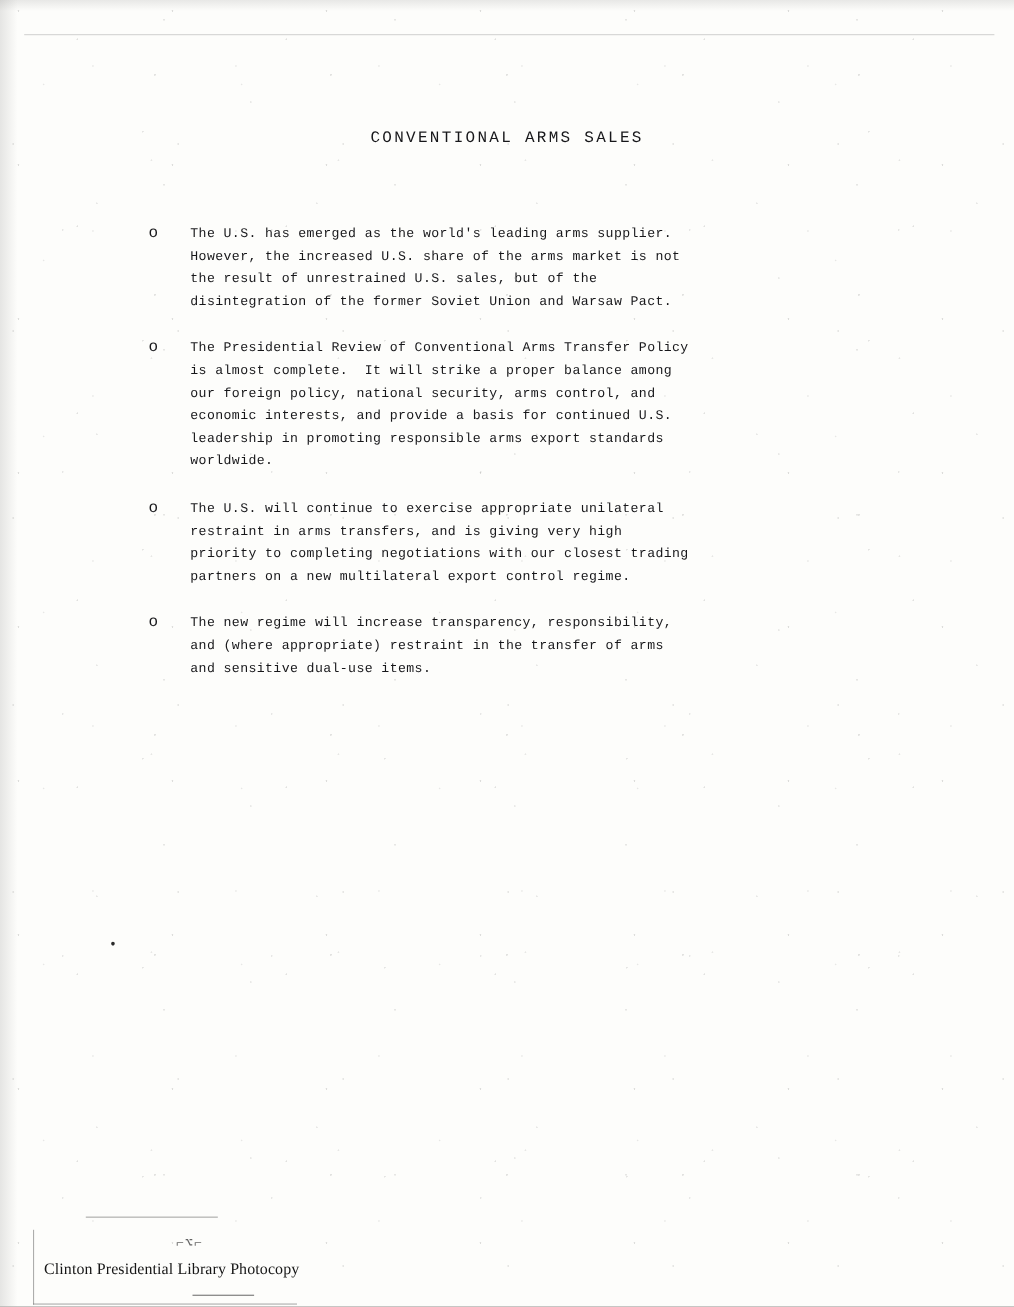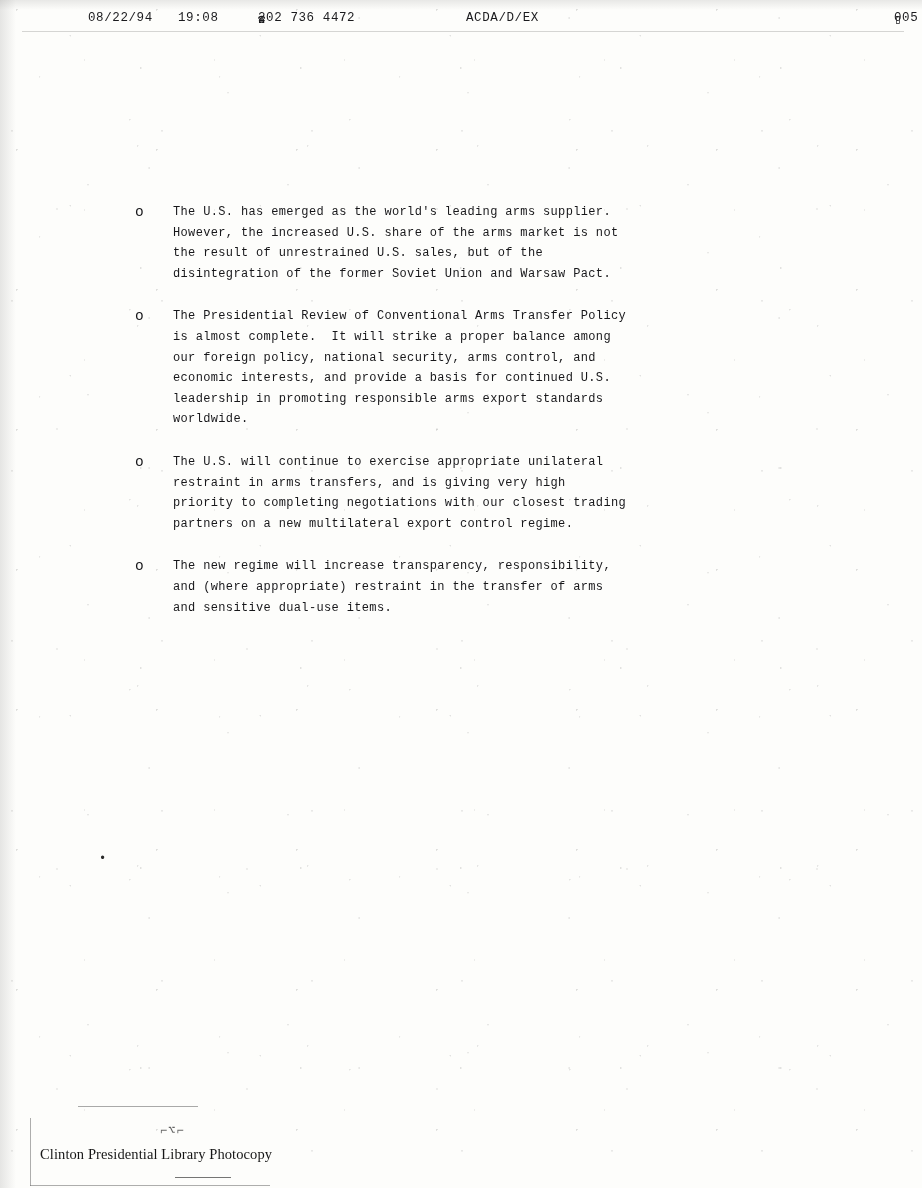--- a/index.html
+++ b/index.html
@@ -192,36 +192,24 @@
   }
 </style>
 </head>
 <body>
 
 <div class="page">
 
   <div class="edge-shade-top"></div>
   <div class="edge-shade-left"></div>
 
-  <div class="fax-header">
-    <span class="fh-date">08/22/94</span>
-    <span class="fh-time">19:08</span>
-    <span class="fh-phone">
-        <span class="phone-glyph">☎</span>
-        <span>202 736 4472</span>
-      </span>
-    <span class="fh-dept">ACDA/D/EX</span>
-    <span class="fh-count">
-        <span class="count-glyph">▯</span>
-        <span>005</span>
-      </span>
-  </div>
 
   <div class="rule-top"></div>
 
+  <div class="doc-title">CONVENTIONAL ARMS SALES</div>
 
   <div class="body-block">
 
     <div class="para">
       <div class="bullet">o</div>
       <div class="para-text">The U.S. has emerged as the world's leading arms supplier.
 However, the increased U.S. share of the arms market is not
 the result of unrestrained U.S. sales, but of the
 disintegration of the former Soviet Union and Warsaw Pact.</div>
     </div>

